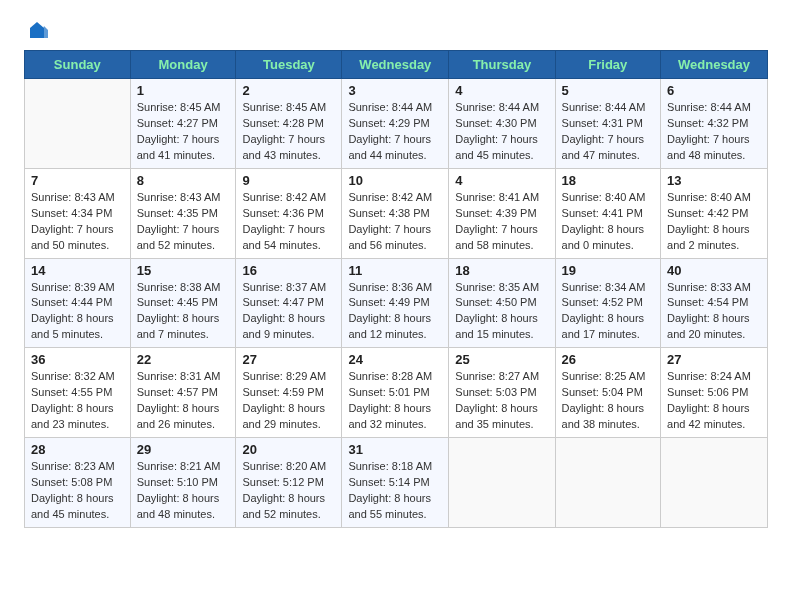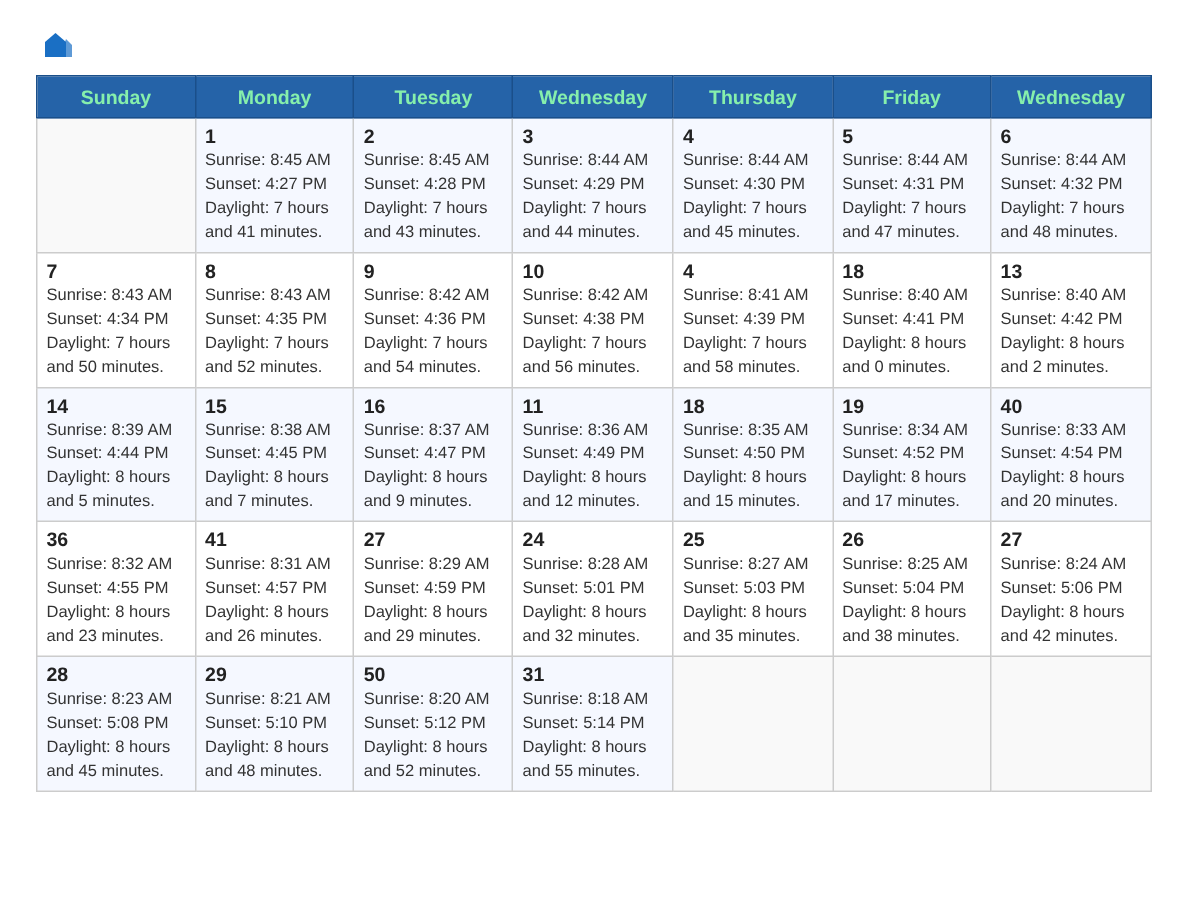--- a/index.html
+++ b/index.html
@@ -211,21 +211,21 @@
           <div class="day-num">40</div>
           <div class="day-info">Sunrise: 8:33 AM<br>Sunset: 4:54 PM<br>Daylight: 8 hours and 20 minutes.</div>
         </td>
       </tr>
       <tr>
         <td>
           <div class="day-num">36</div>
           <div class="day-info">Sunrise: 8:32 AM<br>Sunset: 4:55 PM<br>Daylight: 8 hours and 23 minutes.</div>
         </td>
         <td>
-          <div class="day-num">41</div>
+          <div class="day-num">22</div>
           <div class="day-info">Sunrise: 8:31 AM<br>Sunset: 4:57 PM<br>Daylight: 8 hours and 26 minutes.</div>
         </td>
         <td>
           <div class="day-num">27</div>
           <div class="day-info">Sunrise: 8:29 AM<br>Sunset: 4:59 PM<br>Daylight: 8 hours and 29 minutes.</div>
         </td>
         <td>
           <div class="day-num">24</div>
           <div class="day-info">Sunrise: 8:28 AM<br>Sunset: 5:01 PM<br>Daylight: 8 hours and 32 minutes.</div>
         </td>
@@ -245,21 +245,21 @@
       <tr>
         <td>
           <div class="day-num">28</div>
           <div class="day-info">Sunrise: 8:23 AM<br>Sunset: 5:08 PM<br>Daylight: 8 hours and 45 minutes.</div>
         </td>
         <td>
           <div class="day-num">29</div>
           <div class="day-info">Sunrise: 8:21 AM<br>Sunset: 5:10 PM<br>Daylight: 8 hours and 48 minutes.</div>
         </td>
         <td>
-          <div class="day-num">50</div>
+          <div class="day-num">20</div>
           <div class="day-info">Sunrise: 8:20 AM<br>Sunset: 5:12 PM<br>Daylight: 8 hours and 52 minutes.</div>
         </td>
         <td>
           <div class="day-num">31</div>
           <div class="day-info">Sunrise: 8:18 AM<br>Sunset: 5:14 PM<br>Daylight: 8 hours and 55 minutes.</div>
         </td>
         <td class="empty-cell"></td>
         <td class="empty-cell"></td>
         <td class="empty-cell"></td>
       </tr>

